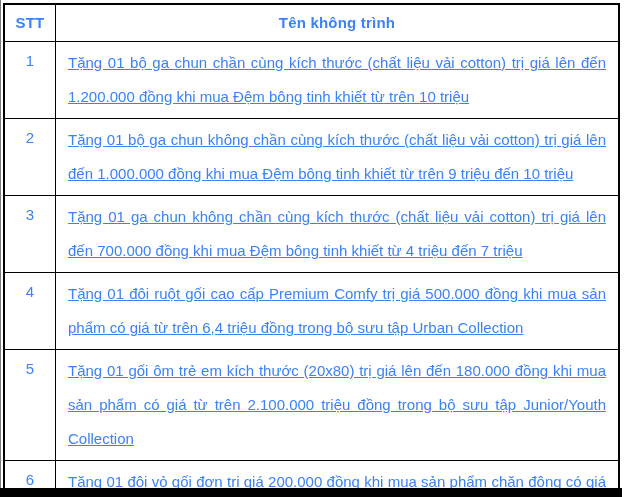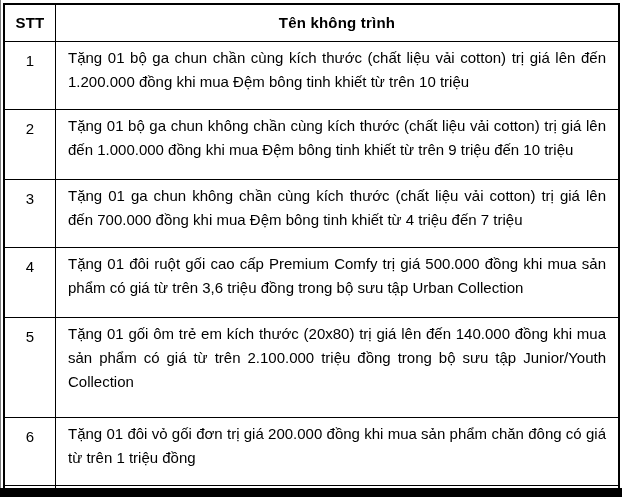--- a/index.html
+++ b/index.html
@@ -3,21 +3,21 @@
 <meta charset="utf-8">
 <style>
   html, body { margin: 0; padding: 0; background: #ffffff; }
   .canvas {
     position: relative;
     width: 626px;
     height: 497px;
     background: #ffffff;
     overflow: hidden;
     font-family: "Liberation Sans", "DejaVu Sans", sans-serif;
-    color: #000000;
+    color: #3b82f6;
   }
   .left-edge {
     position: absolute;
     left: 0; top: 0;
     width: 1px; height: 497px;
     background: #7a7a7a;
   }
   table.promo {
     position: absolute;
     left: 3px; top: 3px;
@@ -40,21 +40,22 @@
   }
   tbody td { vertical-align: top; }
   td.stt {
     text-align: center;
     padding-top: 4px;
     line-height: 30px;
   }
   td.program {
     text-align: justify;
     padding: 4px 12px 4px 12px;
-    line-height: 24px;
+    line-height: 34px;
+    text-decoration: underline;
   }
   tbody tr:nth-child(1) { height: 68px; }
   tbody tr:nth-child(2) { height: 70px; }
   tbody tr:nth-child(3) { height: 68px; }
   tbody tr:nth-child(4) { height: 70px; }
   tbody tr:nth-child(5) { height: 100px; }
   tbody tr:nth-child(6) { height: 68px; }
   tr.sliver { height: 10px; }
   .bottom-bar {
     position: absolute;
@@ -84,25 +85,25 @@
         <tr>
           <td class="stt">2</td>
           <td class="program">Tặng 01 bộ ga chun không chần cùng kích thước (chất liệu vải cotton) trị giá lên đến 1.000.000 đồng khi mua Đệm bông tinh khiết từ trên 9 triệu đến 10 triệu</td>
         </tr>
         <tr>
           <td class="stt">3</td>
           <td class="program">Tặng 01 ga chun không chần cùng kích thước (chất liệu vải cotton) trị giá lên đến 700.000 đồng khi mua Đệm bông tinh khiết từ 4 triệu đến 7 triệu</td>
         </tr>
         <tr>
           <td class="stt">4</td>
-          <td class="program">Tặng 01 đôi ruột gối cao cấp Premium Comfy trị giá 500.000 đồng khi mua sản phẩm có giá từ trên 3,6 triệu đồng trong bộ sưu tập Urban Collection</td>
+          <td class="program">Tặng 01 đôi ruột gối cao cấp Premium Comfy trị giá 500.000 đồng khi mua sản phẩm có giá từ trên 6,4 triệu đồng trong bộ sưu tập Urban Collection</td>
         </tr>
         <tr>
           <td class="stt">5</td>
-          <td class="program">Tặng 01 gối ôm trẻ em kích thước (20x80) trị giá lên đến 140.000 đồng khi mua sản phẩm có giá từ trên 2.100.000 triệu đồng trong bộ sưu tập Junior/Youth Collection</td>
+          <td class="program">Tặng 01 gối ôm trẻ em kích thước (20x80) trị giá lên đến 180.000 đồng khi mua sản phẩm có giá từ trên 2.100.000 triệu đồng trong bộ sưu tập Junior/Youth Collection</td>
         </tr>
         <tr>
           <td class="stt">6</td>
           <td class="program">Tặng 01 đôi vỏ gối đơn trị giá 200.000 đồng khi mua sản phẩm chăn đông có giá từ trên 1 triệu đồng</td>
         </tr>
         <tr class="sliver" id="sliver-row">
         <td class="stt"></td>
         <td class="program"></td>
       </tr>
     </tbody>

